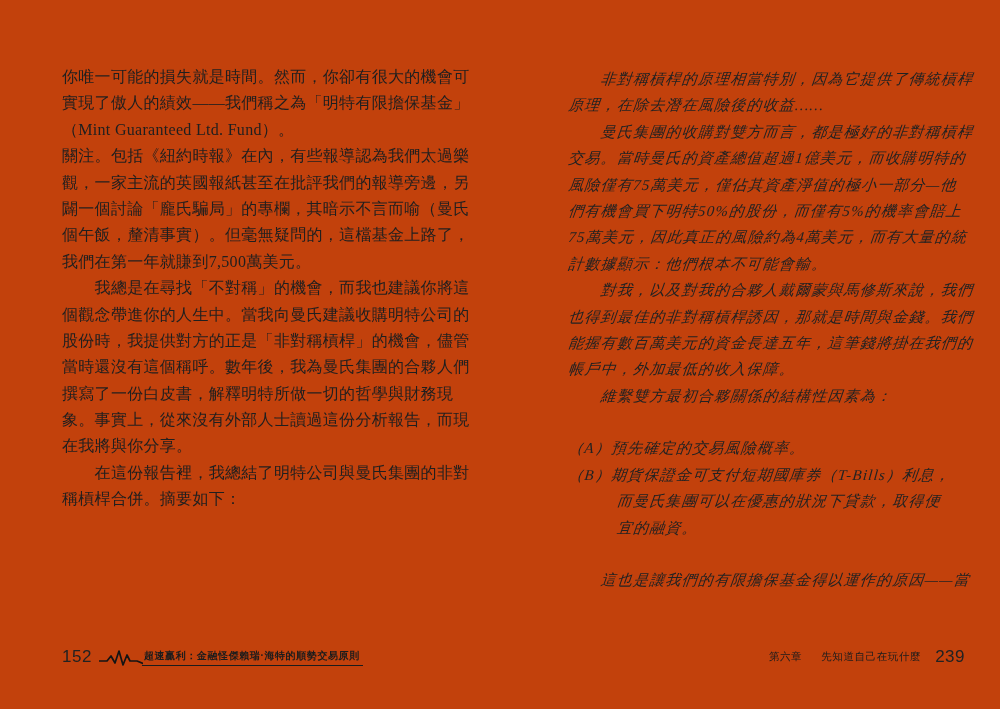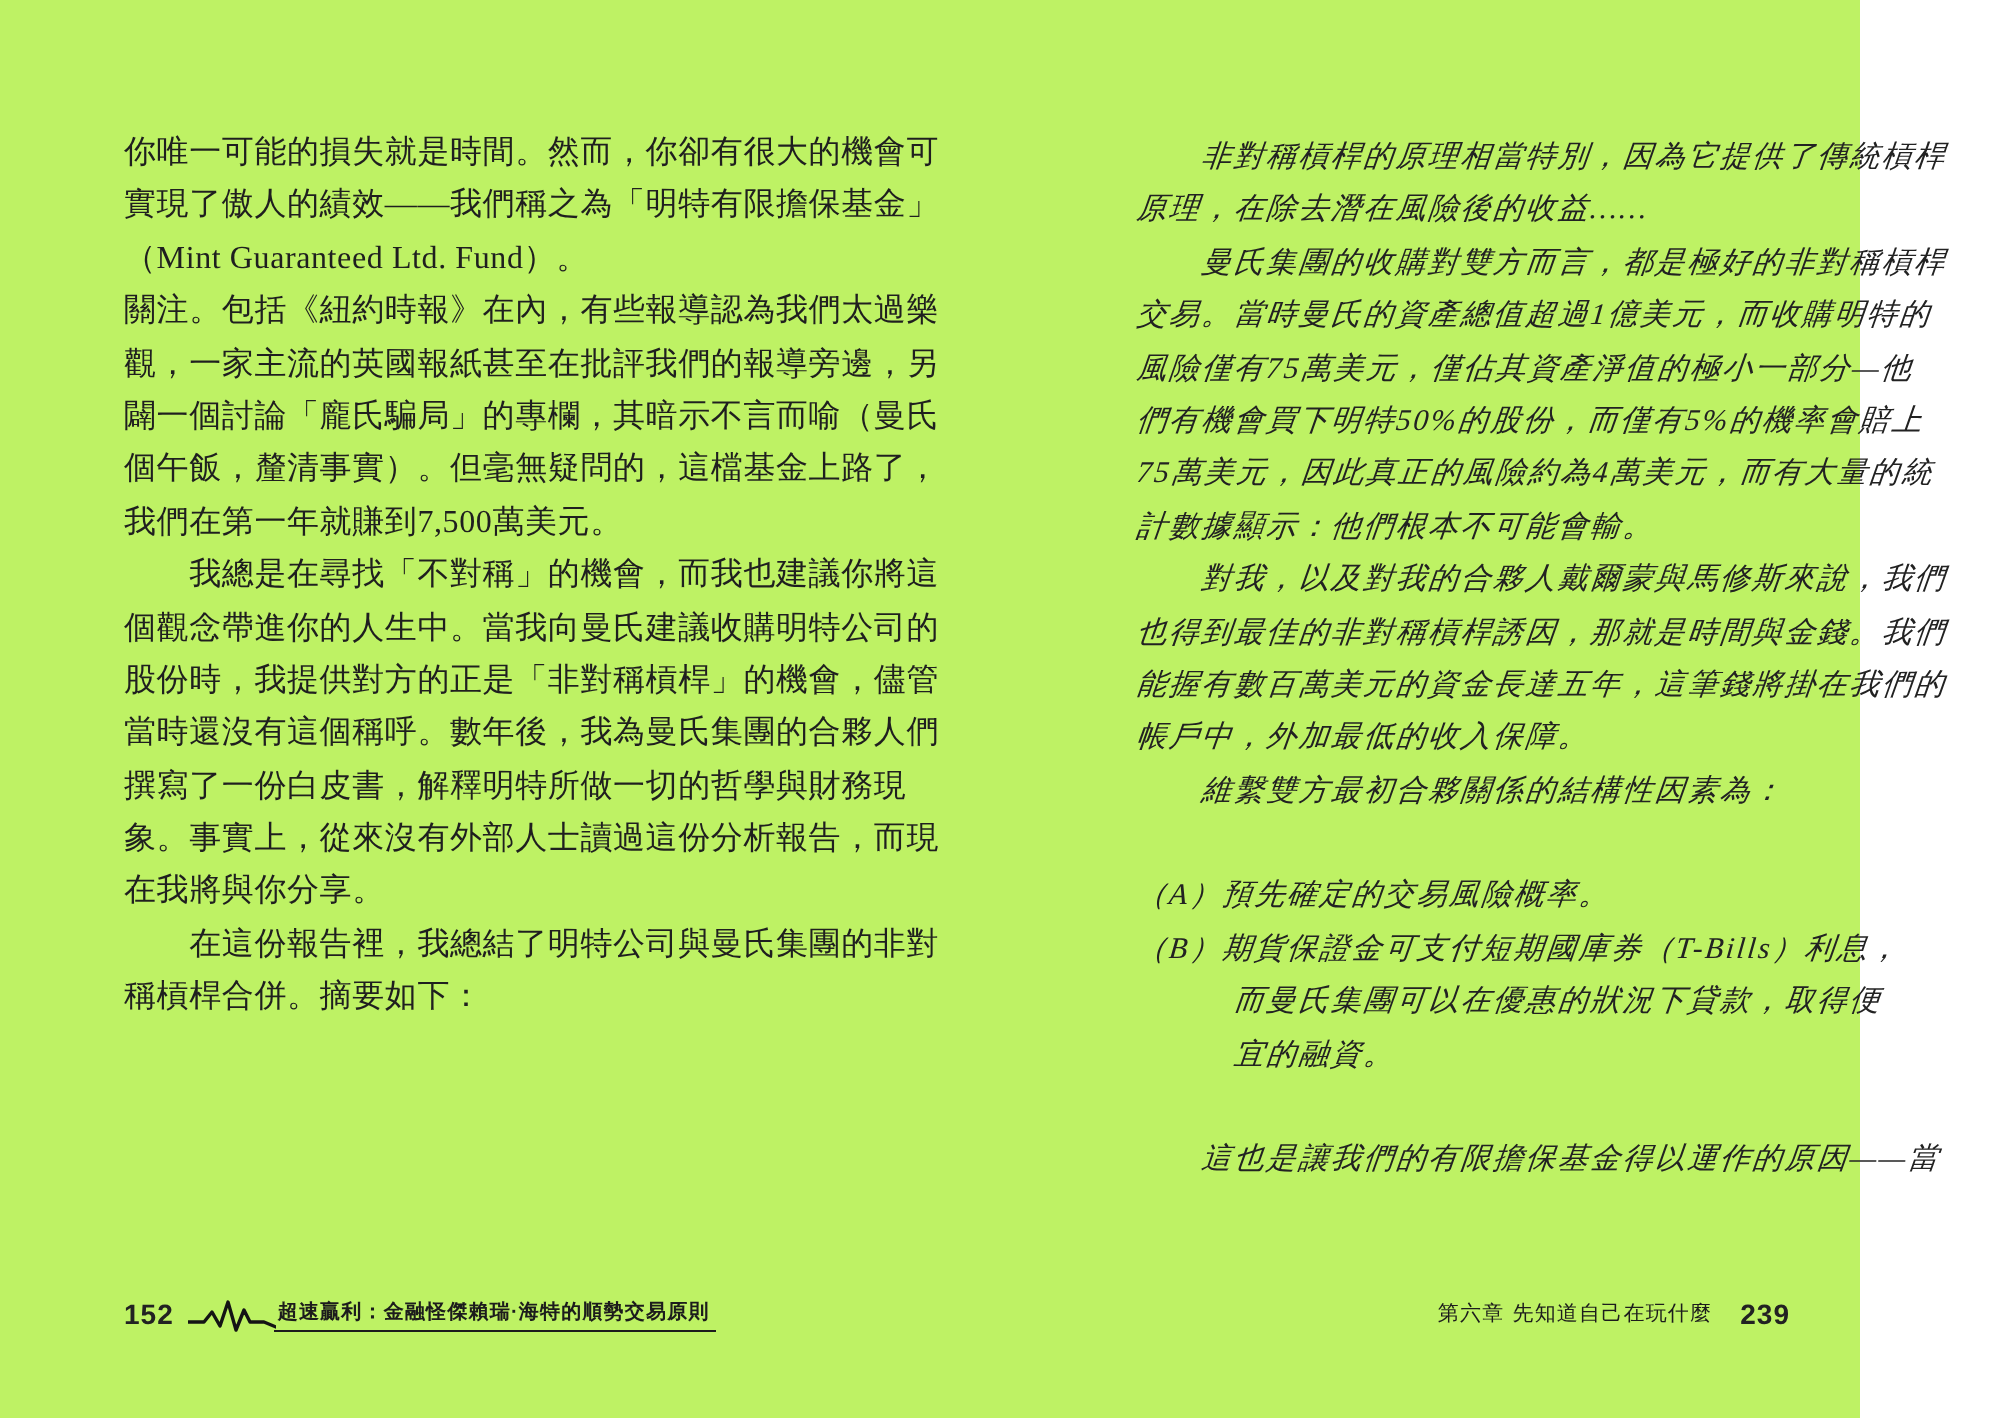--- a/index.html
+++ b/index.html
@@ -5,22 +5,22 @@
   html, body {
     margin: 0; padding: 0;
     width: 1000px; height: 709px;
     background: #ffffff;
     font-family: "Liberation Serif", "DejaVu Serif", serif;
     color: #1c1c1c;
     overflow: hidden;
   }
   .spread {
     position: relative;
-    width: 930px; height: 709px;
-    background: #bef264;
+    width: 1000px; height: 709px;
+    background: #c2410c;
   }
   .text-block { position: absolute; }
   .page-left-text {
     left: 62px; top: 64px; width: 412px;
   }
   .page-right-text {
     left: 567px; top: 66px; width: 402px;
   }
   .text-line {
     height: 26.4px;
@@ -47,22 +47,22 @@
     position: absolute;
     top: 646px;
     height: 22px;
     display: flex;
     align-items: center;
   }
   .footer-left { left: 62px; }
   .footer-right { right: 35px; }
   .page-num {
     font-family: "Liberation Sans", "DejaVu Sans", sans-serif;
-    font-size: 14px;
-    font-weight: 700;
+    font-size: 17px;
+    font-weight: 400;
     color: #222222;
     letter-spacing: 0.5px;
   }
   .pulse-icon {
     display: inline-flex;
     align-items: flex-end;
     margin: 2px 0 0 7px;
   }
   .running-title {
     font-family: "Liberation Sans", "DejaVu Sans", sans-serif;
@@ -74,21 +74,21 @@
     padding: 0 3px 2px 2px;
     margin-left: -1px;
   }
   .chapter-label, .chapter-title {
     font-family: "Liberation Sans", "DejaVu Sans", sans-serif;
     font-size: 10.5px;
     font-weight: normal;
     color: #1c1c1c;
     letter-spacing: 0.6px;
   }
-  .chapter-title { margin-left: 4px; }
+  .chapter-title { margin-left: 19px; }
   .footer-right .page-num { margin-left: 14px; }
 </style>
 </head>
 <body>
 
 <div class="spread">
 
   <div class="text-block page-left-text mingti">
       <div class="text-line">你唯一可能的損失就是時間。然而，你卻有很大的機會可</div>
       <div class="text-line">實現了傲人的績效——我們稱之為「明特有限擔保基金」</div>

